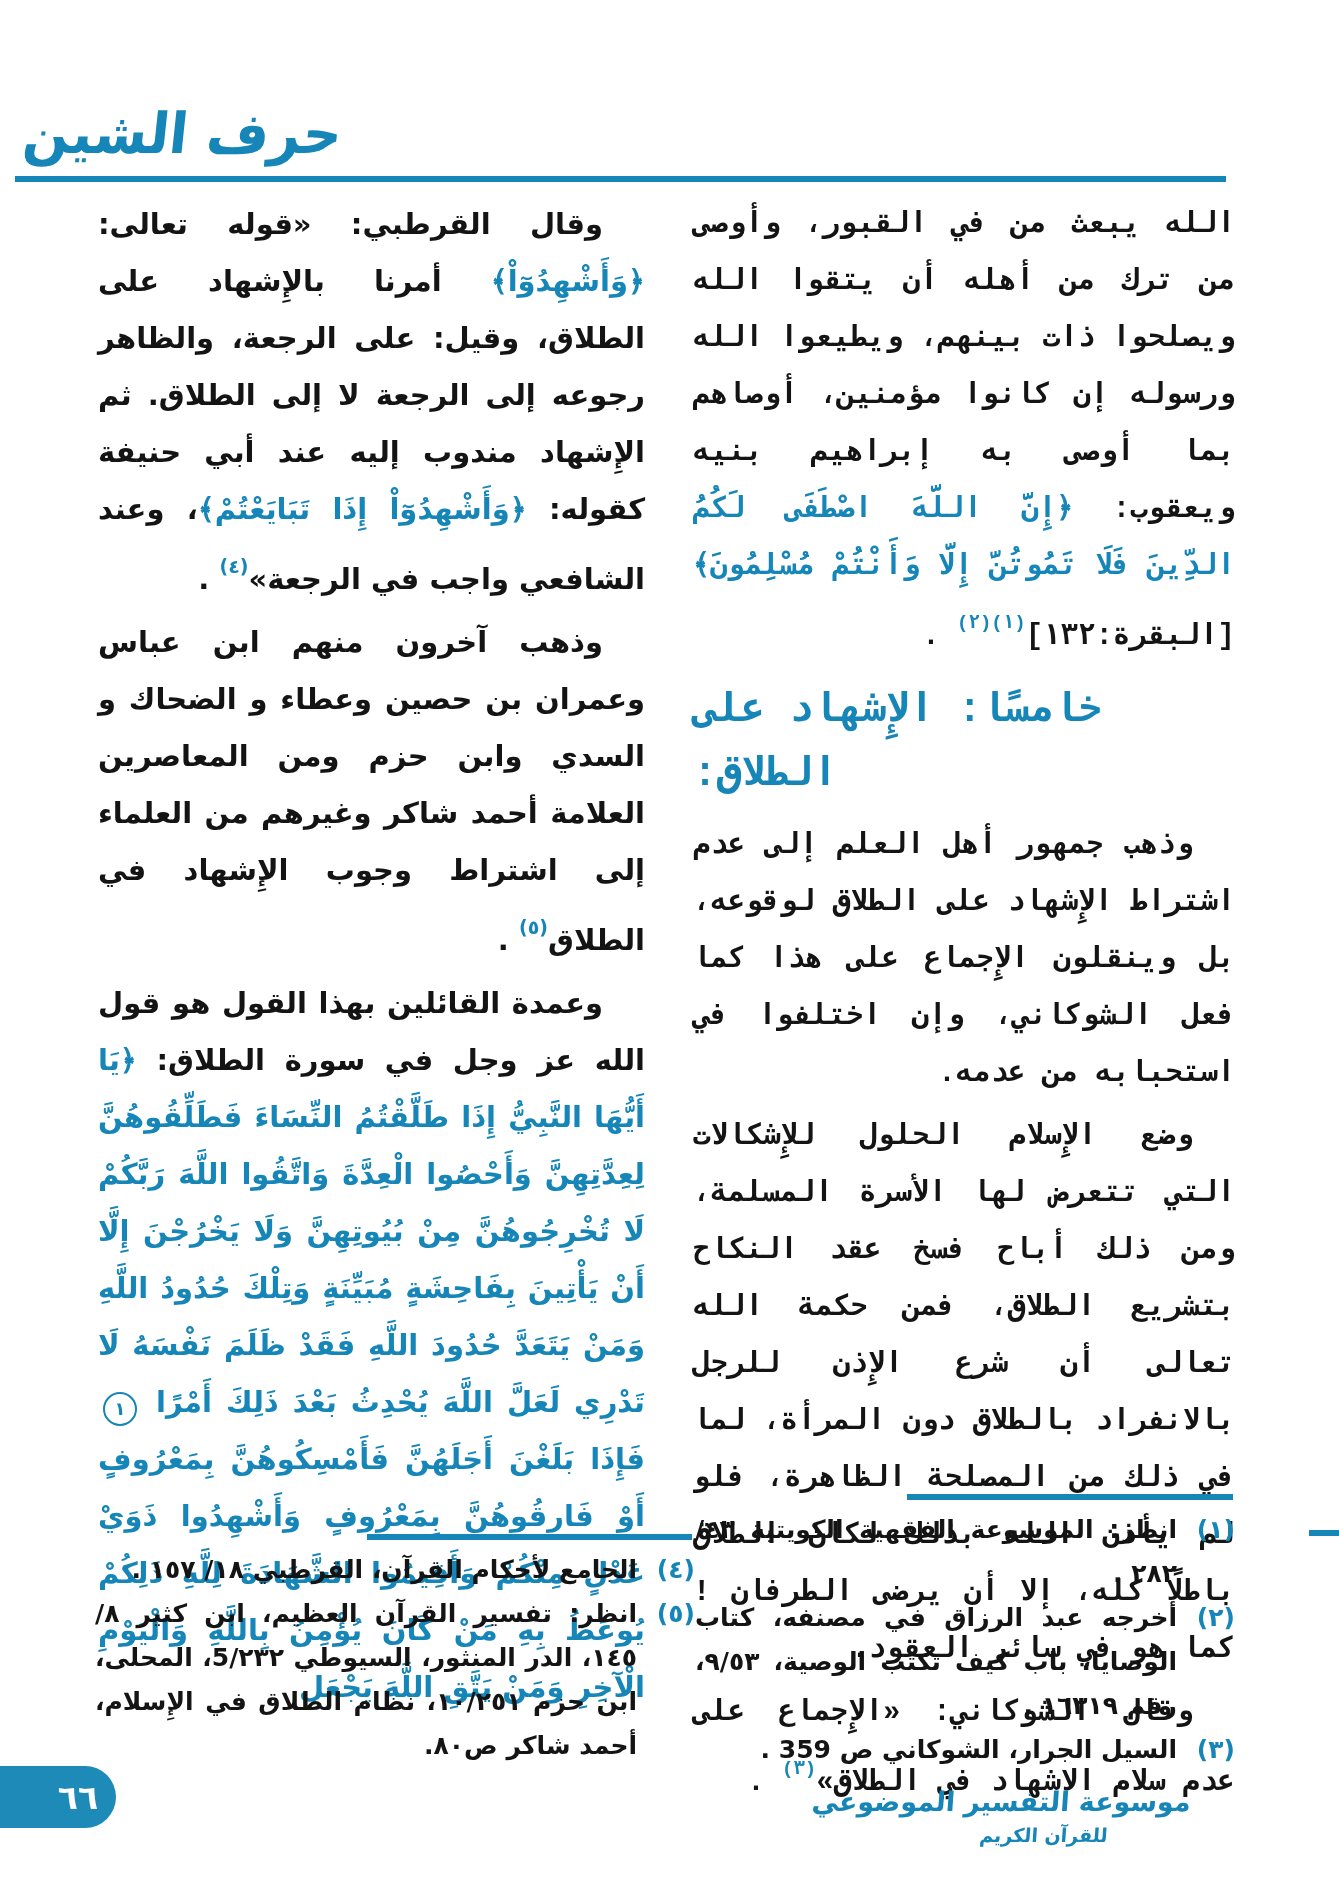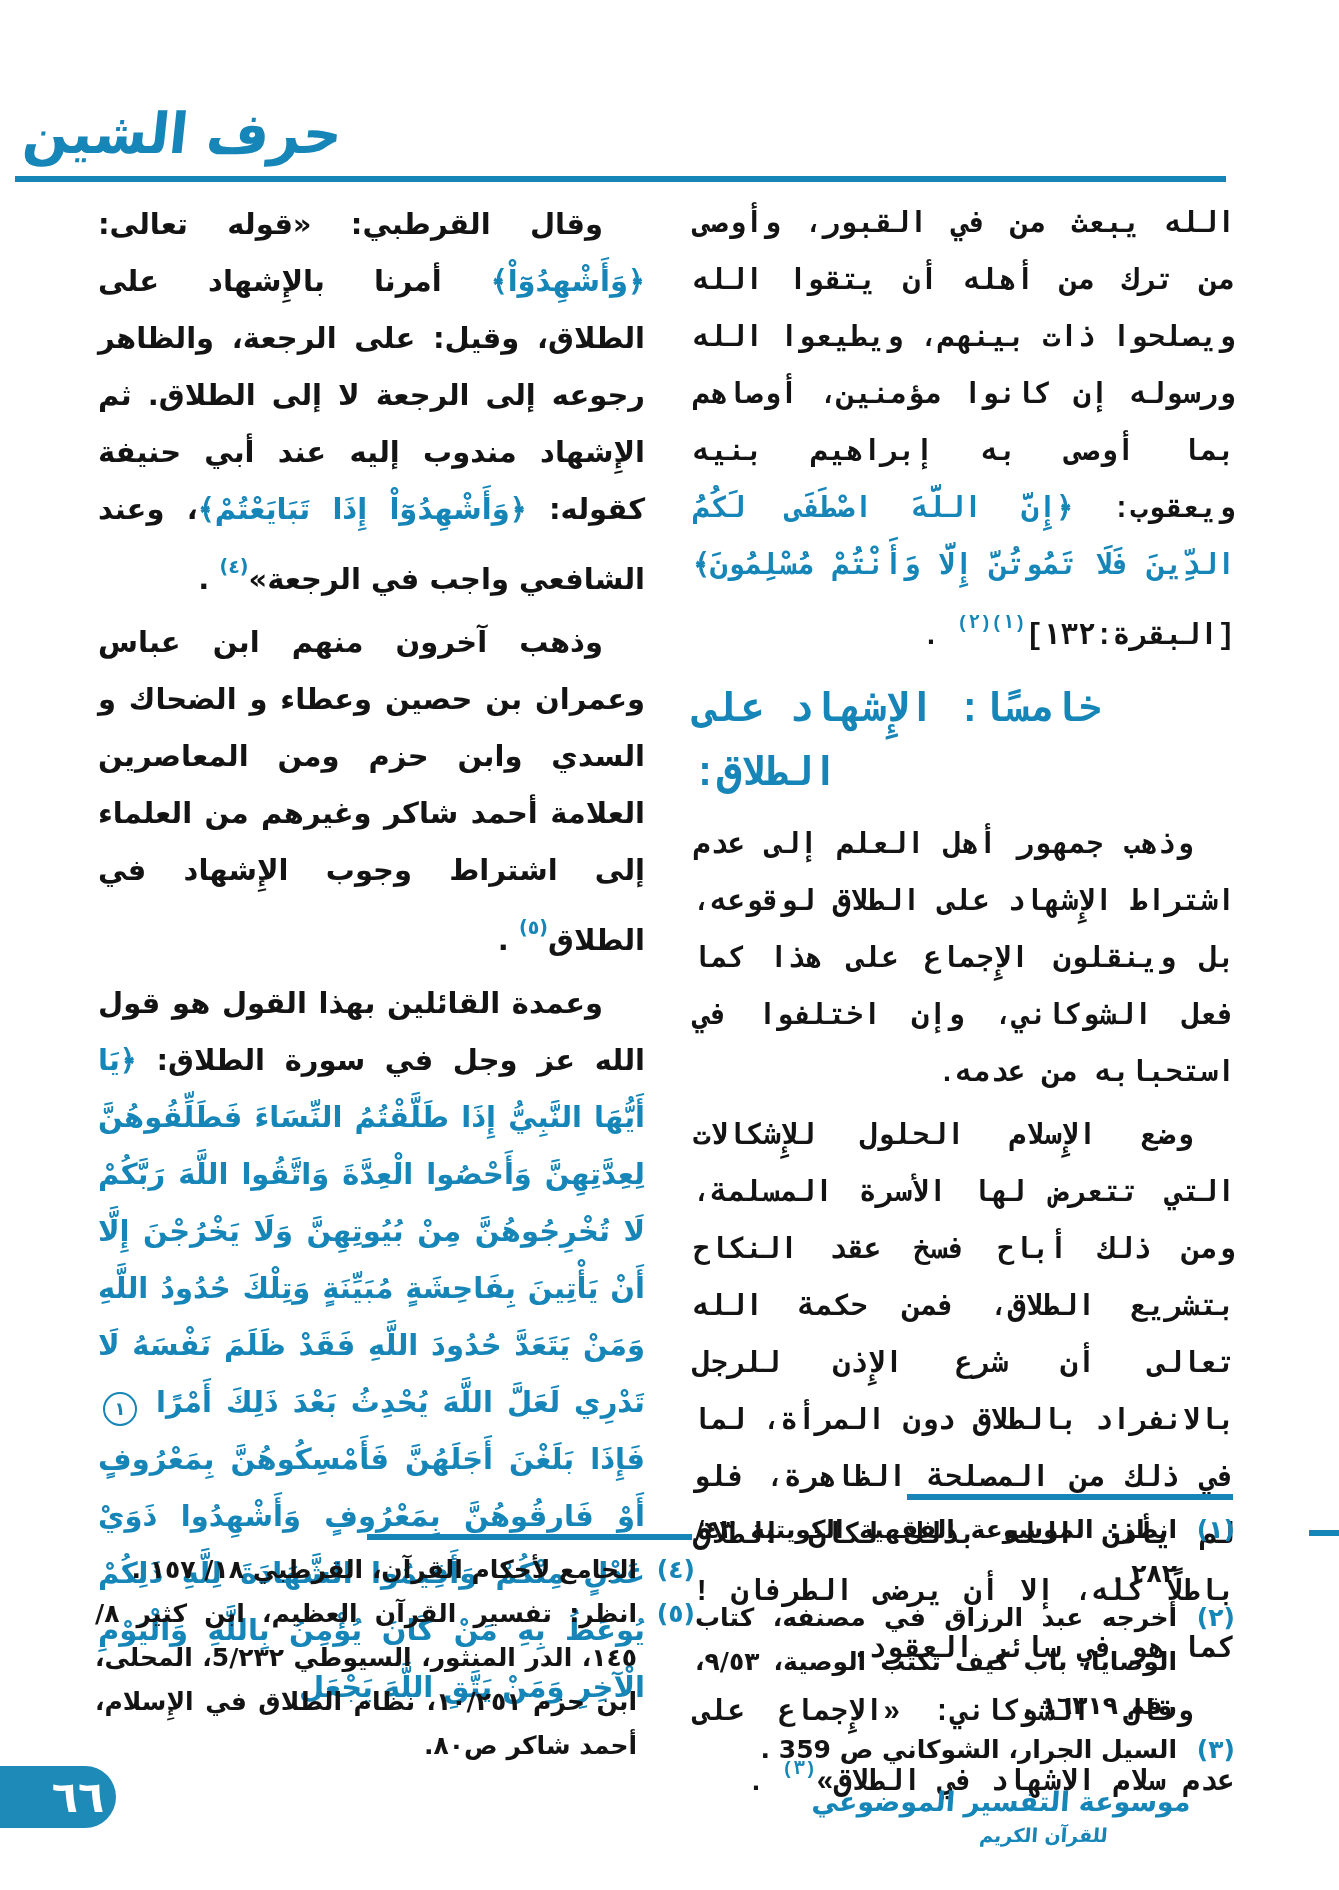--- a/index.html
+++ b/index.html
@@ -87,21 +87,21 @@
   }
   .publisher-logo .l2{
     font-size:19px;font-weight:900;white-space:nowrap;line-height:26px;
   }
   .page-number-pill{
     position:absolute;top:1766px;left:0;right:1223px;height:62px;
     background:#1d8ab8;border-radius:0 34px 34px 0;
     display:flex;align-items:center;justify-content:center;
   }
   .page-number-pill span{
-    color:#ffffff;font-size:43px;font-weight:700;letter-spacing:8px;
+    color:#ffffff;font-size:33px;font-weight:700;letter-spacing:8px;
     padding-right:8px;
     margin-left:48px;
   }
 </style>
 </head>
 <body>
 
 <div class="page">
 
   <div class="header-title">حرف الشين</div>

